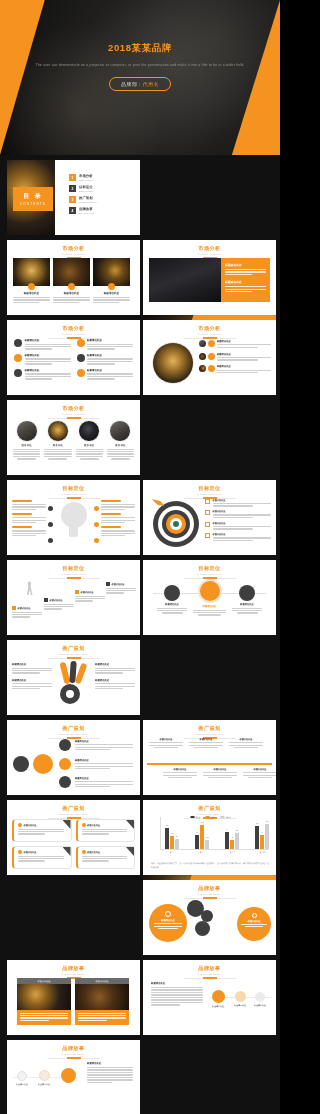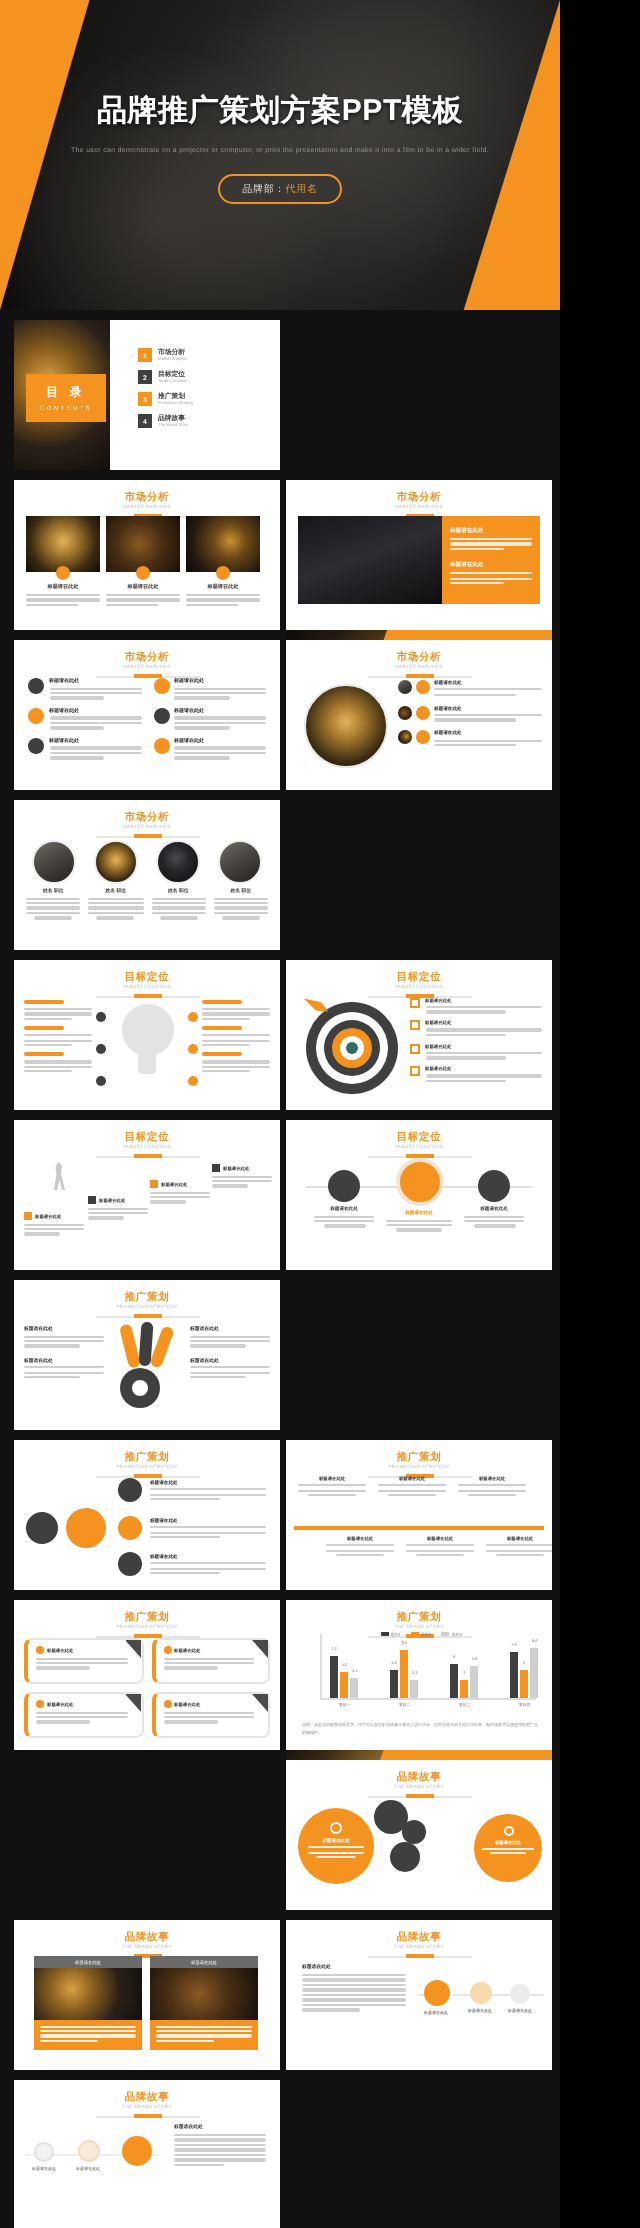--- a/index.html
+++ b/index.html
@@ -127,21 +127,21 @@
 </head>
 <body>
 
 <div class="strip">
 
   <div class="slide sl-full hero" style="left:0;top:0;">
     <div class="bg"></div>
     <div class="tri-l"></div>
     <div class="tri-r"></div>
     <div class="htxt">
-      <div class="h-main">品牌推广策划方案PPT模板</div>
+      <div class="h-sub">2018某某品牌</div>
       <div class="h-eng">The user can demonstrate on a projector or computer, or print the presentation and make it into a film to be in a wider field.</div>
       <div class="h-btn">
         <span>品牌部：</span><b>代用名</b>
       </div>
     </div>
   </div>
 
   <div class="slide sl-half" style="left:7px;top:160px;">
     <div class="fill ph-watch1" style="width:48px;"></div>
     <div class="toc-badge">

